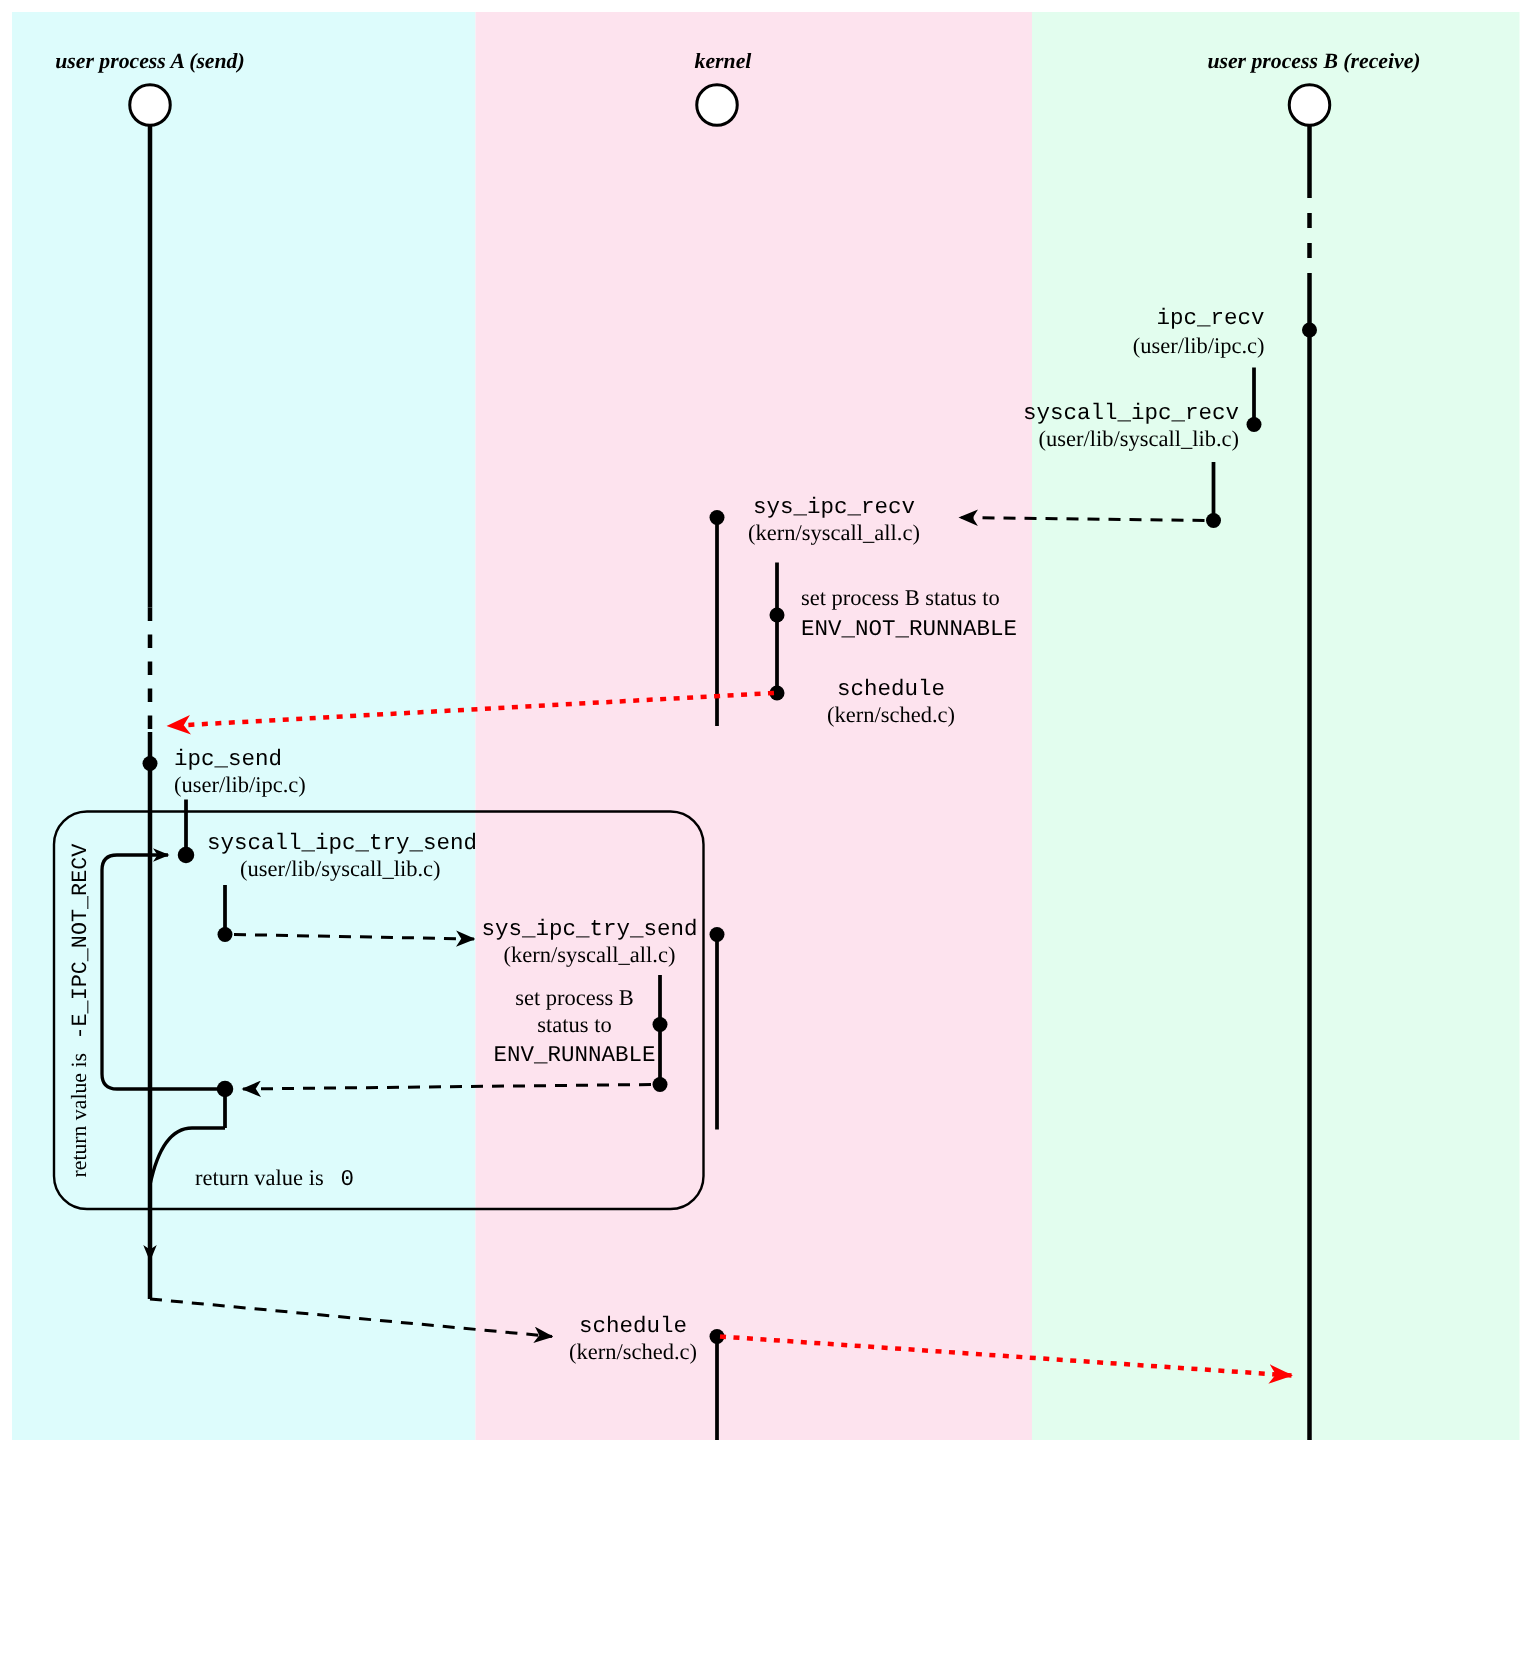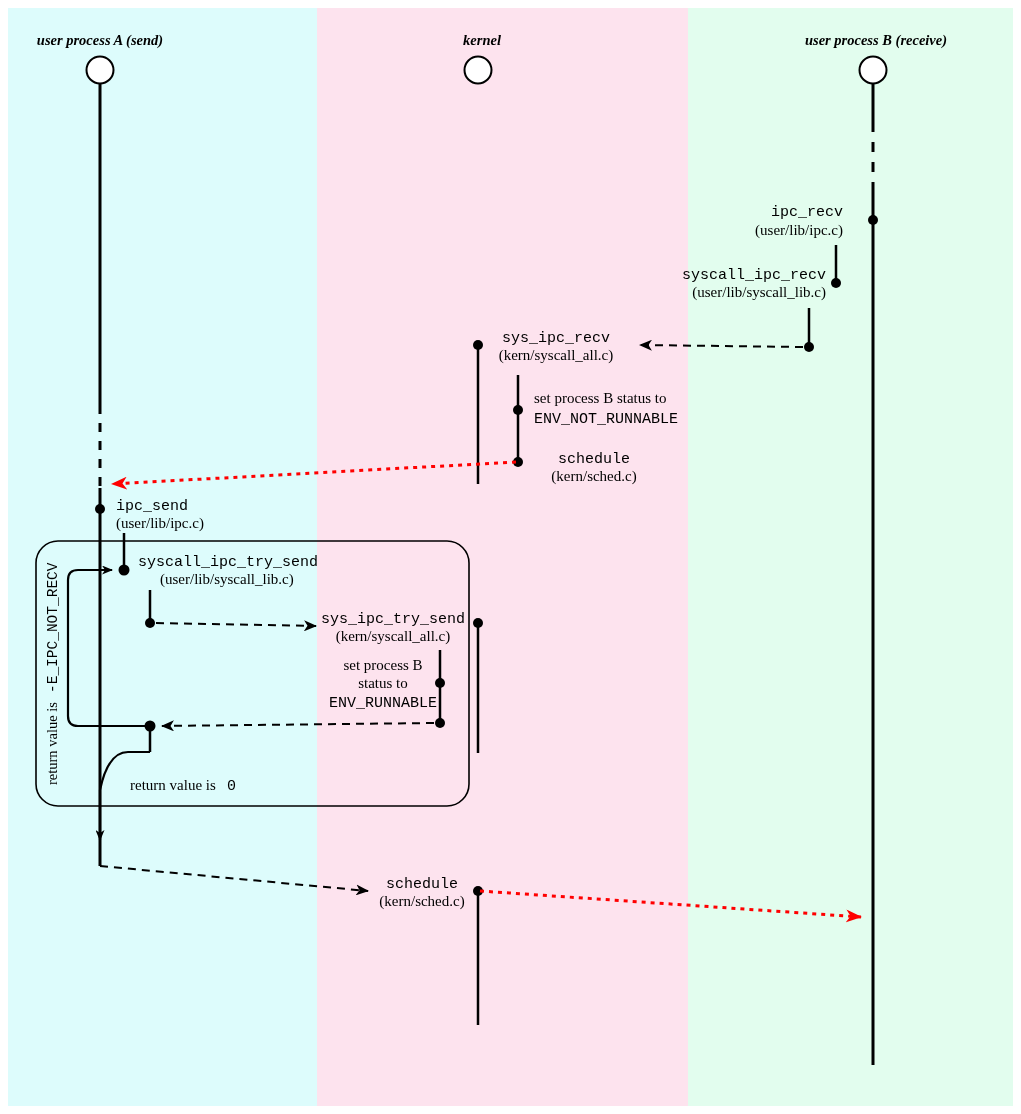--- a/index.html
+++ b/index.html
@@ -1,17 +1,17 @@
 <!DOCTYPE html>
 <html><head>
 <meta charset="utf-8">
 <style>
   html,body{margin:0;padding:0;background:#ffffff;}
   body{font-family:"Liberation Serif",serif;}
-  #stage{position:relative;width:1021px;height:1114px;overflow:hidden;background:#fff;}
+  #stage{position:relative;width:1021px;height:960px;overflow:hidden;background:#fff;}
   #stage svg{position:absolute;left:0;top:0;}
   .lane-title{font-family:"Liberation Serif",serif;font-style:italic;font-weight:bold;font-size:14.5px;fill:#000;}
   .mono{font-family:"Liberation Mono",monospace;font-size:15px;fill:#000;}
   .serif{font-family:"Liberation Serif",serif;font-size:15px;fill:#000;}
   .vlabel{font-family:"Liberation Serif",serif;font-size:14.5px;fill:#000;}
   .vlabel-mono{font-family:"Liberation Mono",monospace;font-size:14.5px;fill:#000;}
 </style>
 </head>
 <body>
 

